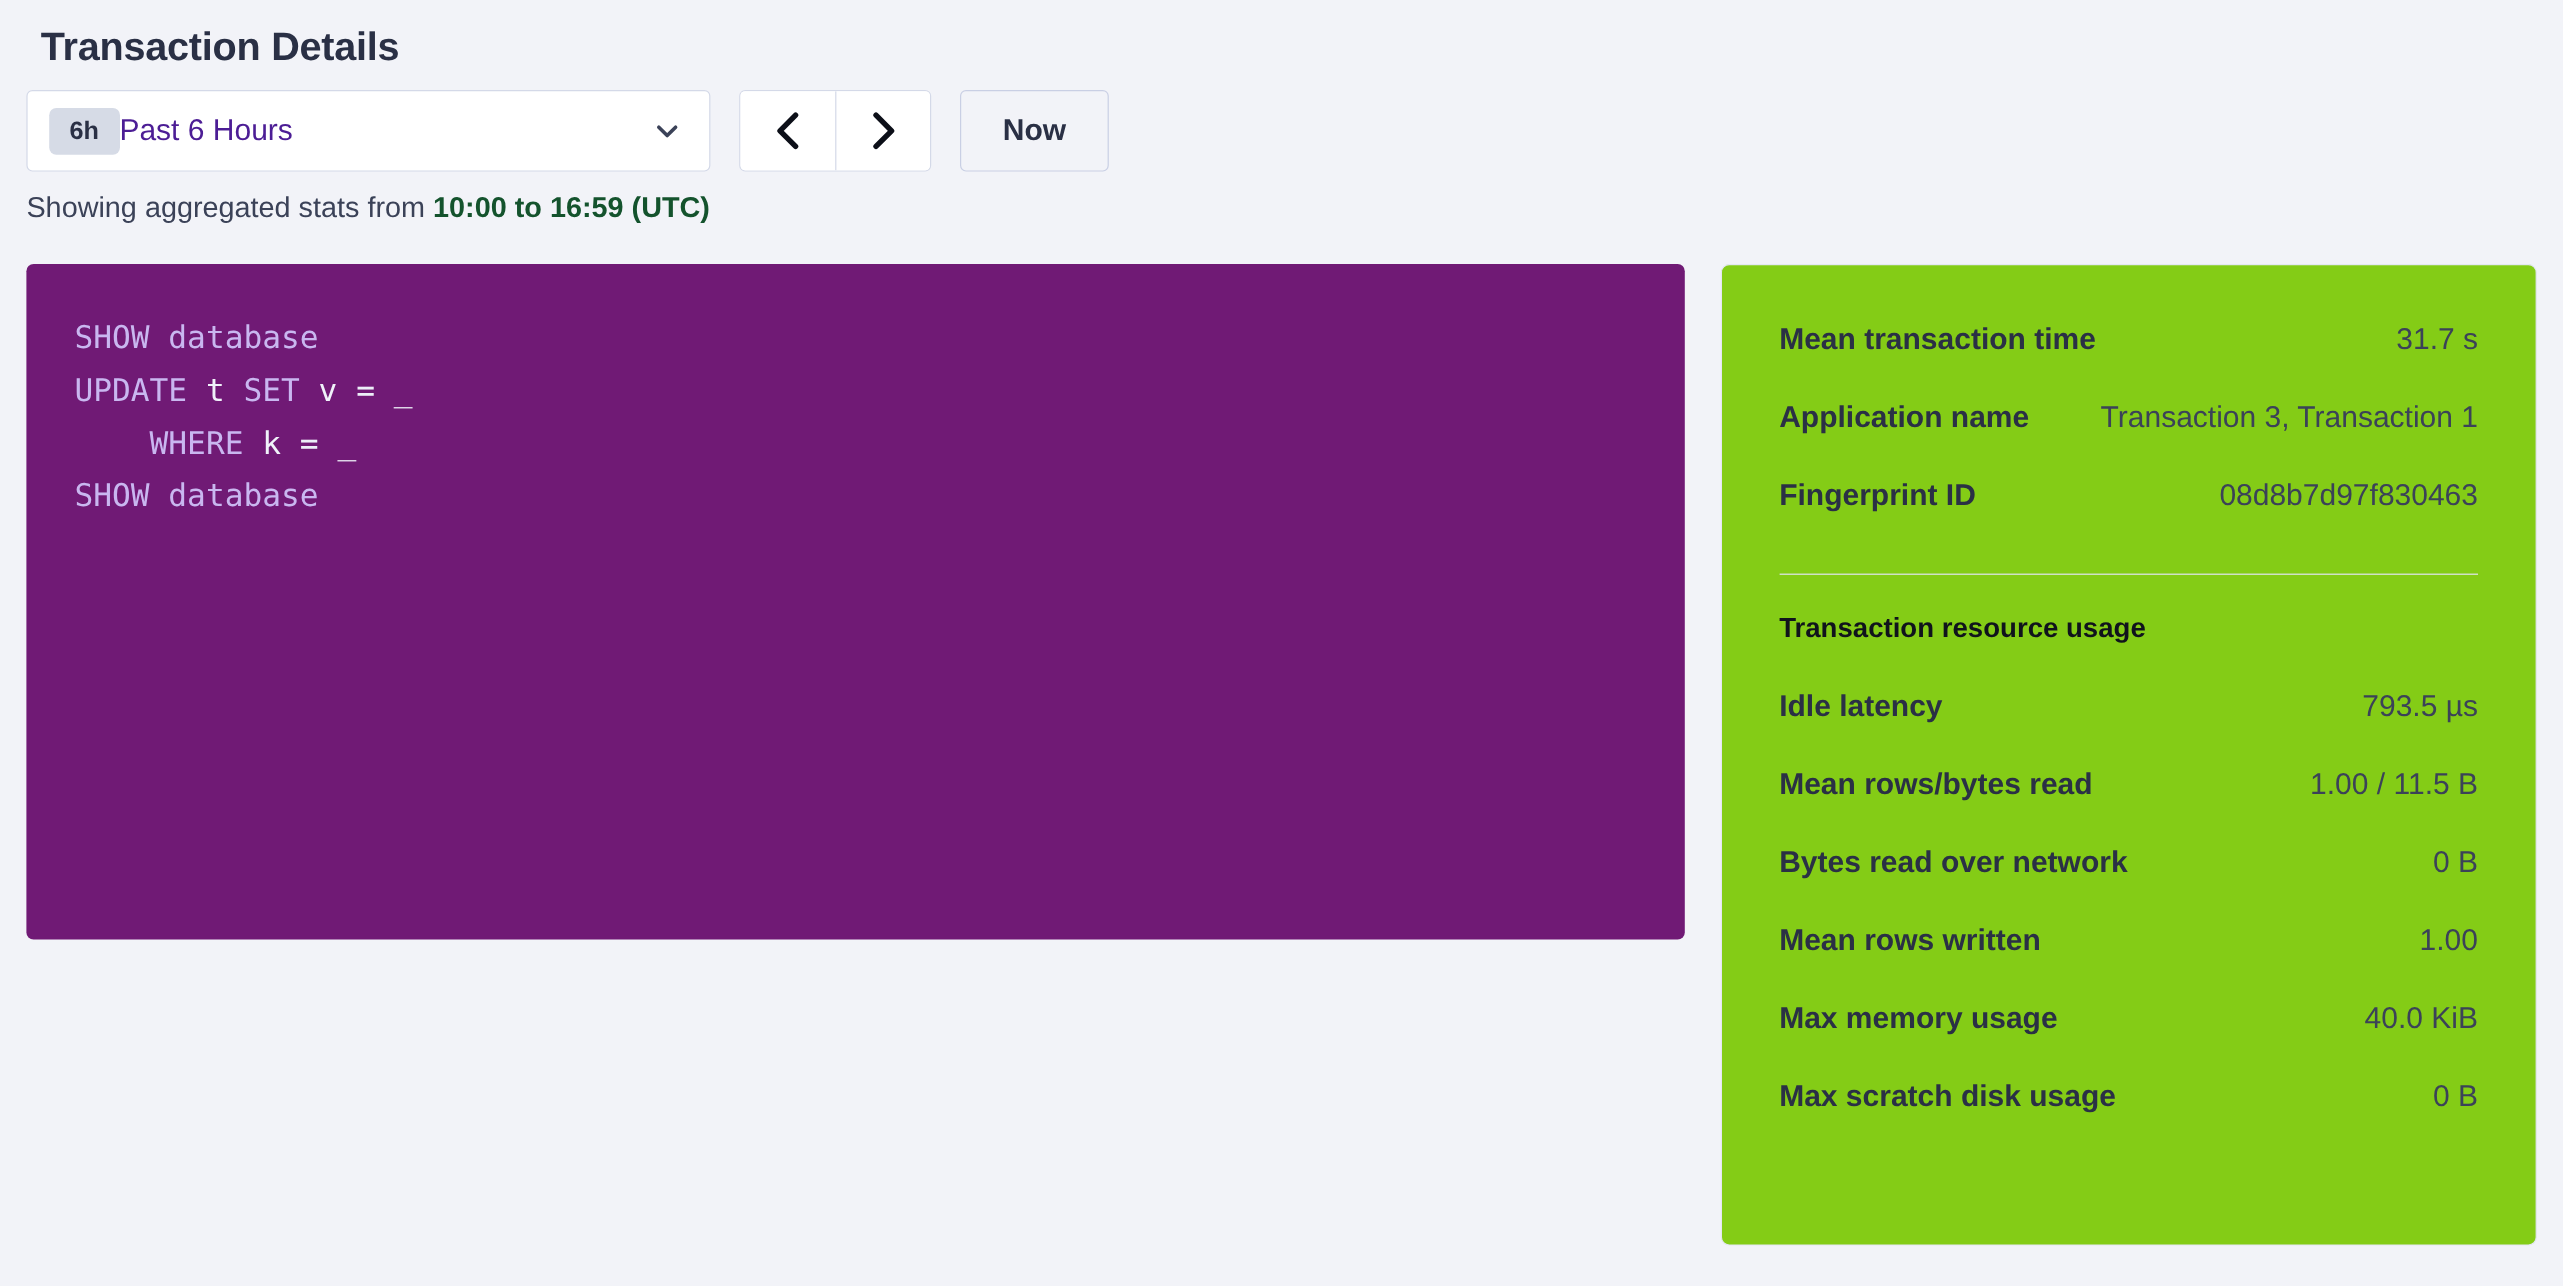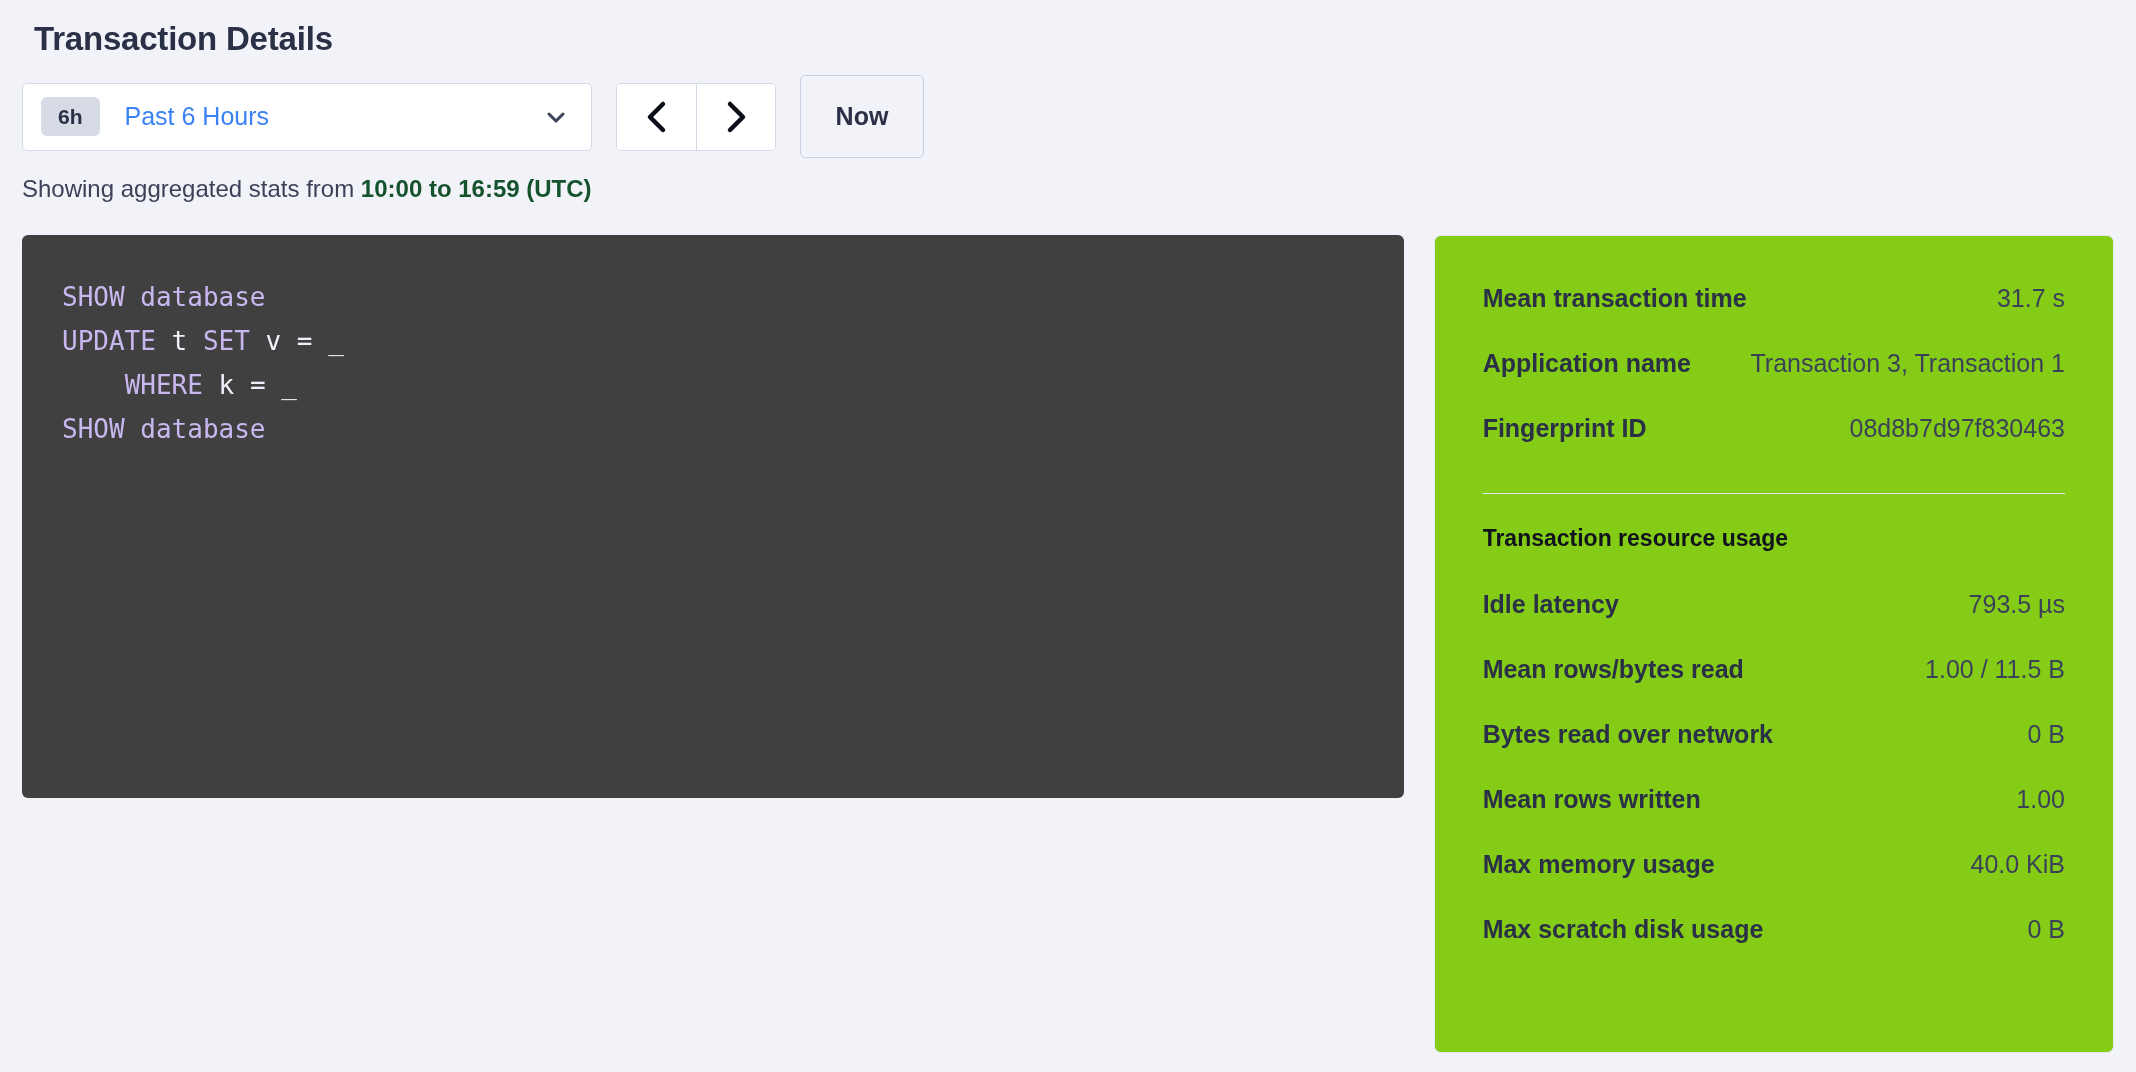--- a/index.html
+++ b/index.html
@@ -57,22 +57,21 @@
     background: #d6dbe6;
     color: #2a3045;
     font-size: 21px;
     font-weight: bold;
     border-radius: 6px;
     padding: 9px 17px;
     line-height: 1;
   }
   .time-label {
     font-size: 25px;
-    color: #3b82f6;
-    margin-left: 25px;
+    color: #4c1d95;
     flex: 1;
   }
   .chev {
     width: 22px;
     height: 22px;
     flex: none;
     margin-right: 6px;
   }
   .chev svg { display: block; }
 
@@ -93,21 +92,21 @@
     display: flex;
     align-items: center;
     justify-content: center;
     cursor: pointer;
     padding: 0;
   }
   .navbtn + .navbtn { border-left: 1px solid #d4d9e8; }
   .navbtn svg { display: block; }
 
   .now-btn {
-    height: 83px;
+    height: 68px;
     box-sizing: border-box;
     min-width: 124px;
     padding: 0 24px;
     background: transparent;
     border: 1px solid #c9cfe4;
     border-radius: 5px;
     font-family: "Liberation Sans", sans-serif;
     font-size: 25px;
     font-weight: bold;
     color: #2a3045;
@@ -127,21 +126,21 @@
     display: flex;
     gap: 30px;
     margin-top: 31px;
     align-items: flex-start;
   }
 
   .code-block {
     width: 1390px;
     height: 563px;
     box-sizing: border-box;
-    background: #404040;
+    background: #701a75;
     border-radius: 6px;
     padding: 40px 0 0 40px;
     font-family: "DejaVu Sans Mono", monospace;
     font-size: 26px;
     line-height: 44px;
     white-space: pre;
     overflow: hidden;
     color: #e9eaf5;
   }
   .kw  { color: #c9b7f0; }

